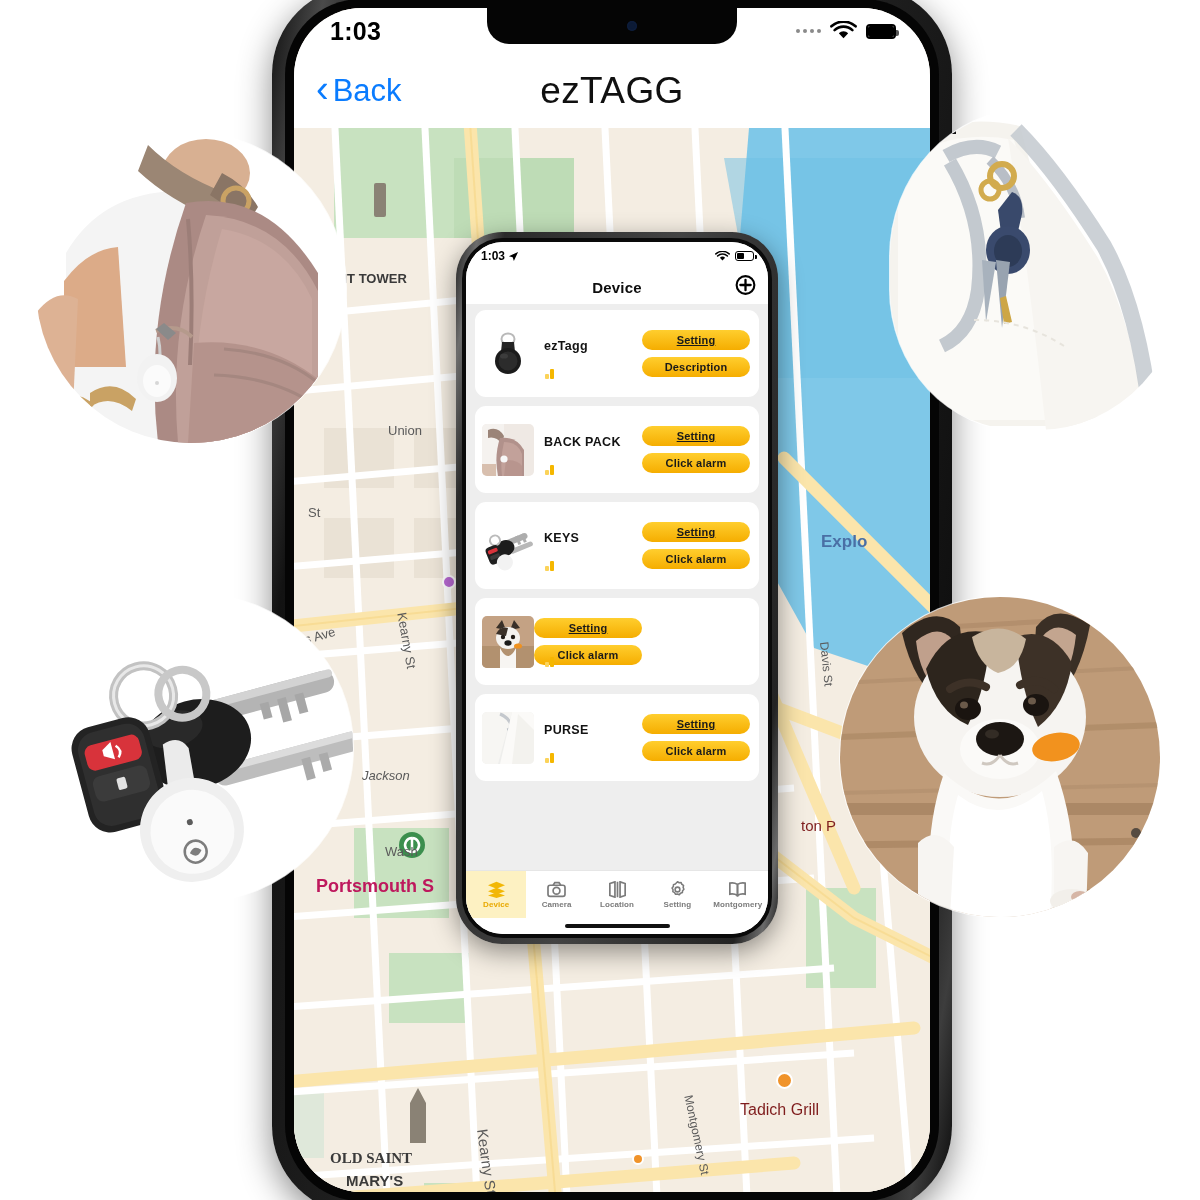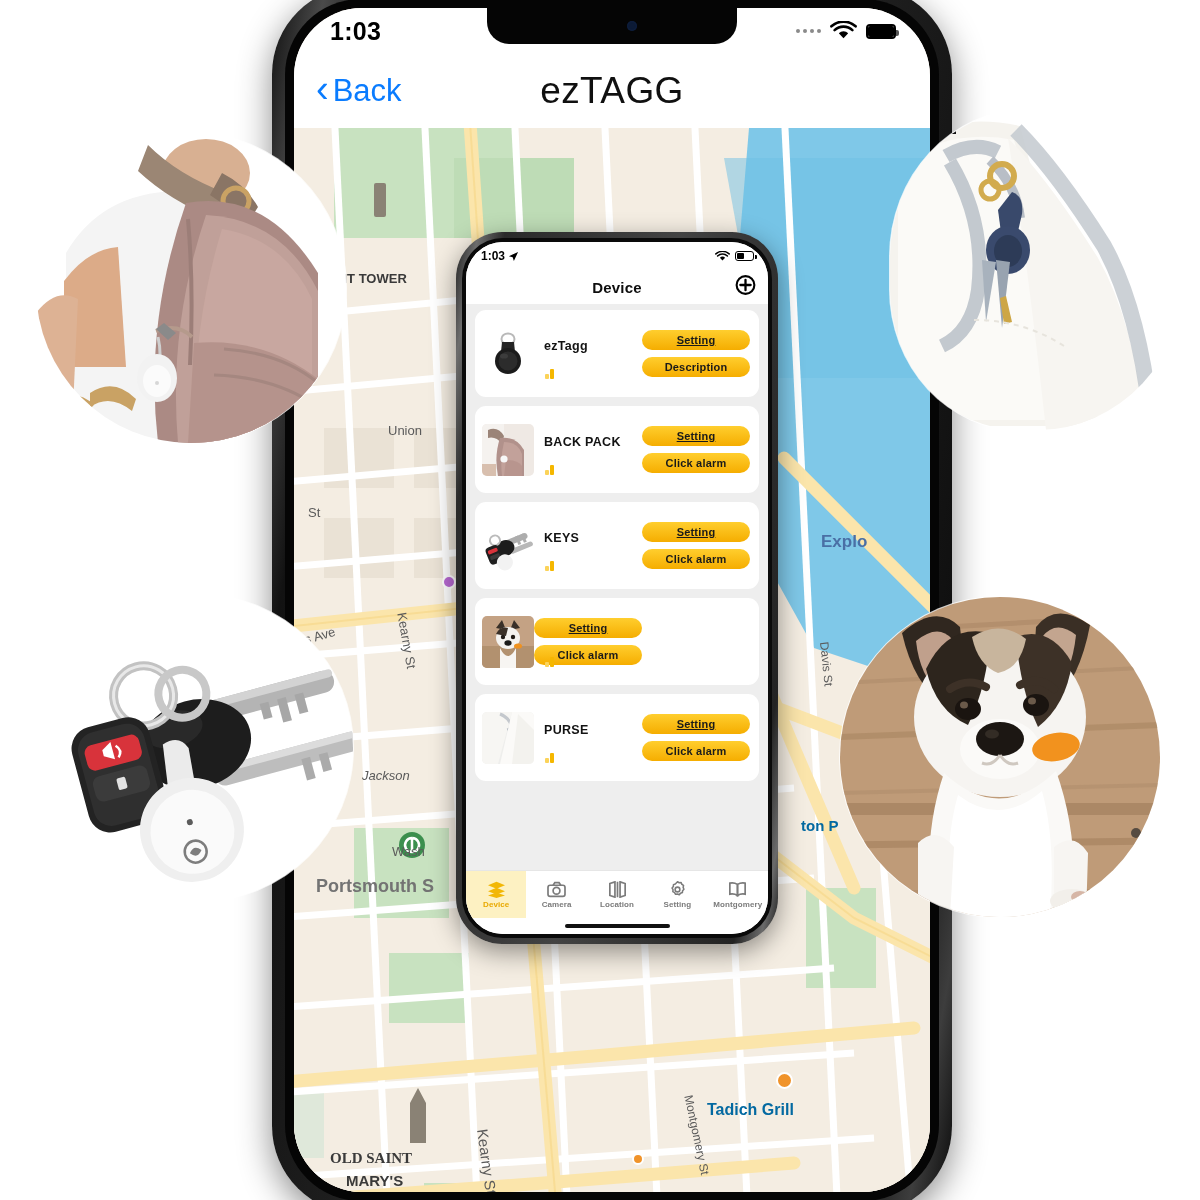--- a/index.html
+++ b/index.html
@@ -78,23 +78,23 @@
     pointer-events: none;
   }
 
   
   .map {
     position: absolute; left: 0; top: 120px; width: 100%; bottom: 0;
     background: #f4ede2; overflow: hidden; z-index: 5;
   }
   .map svg { position: absolute; left: 0; top: 0; }
   .maplabel { position: absolute; font-size: 13px; color: #5a5a5a; white-space: nowrap; font-family: "Liberation Sans", sans-serif; }
-  .maplabel.green { color: #737373; font-weight: bold; }
+  .maplabel.green { color: #be185d; font-weight: bold; }
   .maplabel.dark { color: #3a3a3a; font-weight: bold; }
-  .maplabel.poi { color: #0369a1; font-weight: bold; }
+  .maplabel.poi { color: #7f1d1d; font-weight: normal; }
   .maplabel.water { color: #4a6fa5; font-weight: bold; }
   .poidot { position: absolute; width: 17px; height: 17px; border-radius: 50%; background: #f0932a; border: 2px solid #fff; }
   .poidot.violet { background: #b869d3; width: 14px; height: 14px; }
 
   
   .inner-phone {
     position: absolute; left: 456px; top: 232px;
     width: 322px; height: 712px;
     border-radius: 46px;
     background: linear-gradient(100deg,#1c1c1c 0%,#6d6d6d 5%,#2a2a2a 11%,#434343 50%,#232323 90%,#6a6a6a 96%,#141414 100%);
@@ -273,31 +273,31 @@
             <circle cx="118" cy="717" r="13" fill="#3c8f4e"></circle>
             <path d="M118 710 a7 7 0 1 0 .1 0 M118 710 l0 14" stroke="#fff" stroke-width="2.5" fill="none"></path>
           </svg>
 
           <div class="maplabel dark" style="left:30px;  top:143px;">COIT TOWER</div>
           <div class="maplabel" style="left:74px;  top:295px;margin-left:20px;">Union</div>
           <div class="maplabel" style="left:14px;  top:377px;">St</div>
           <div class="maplabel" style="left:10px;  top:500px; transform:rotate(-16deg);">s Ave</div>
           <div class="maplabel" style="left:84px;  top:505px; transform:rotate(80deg);">Kearny St</div>
           <div class="maplabel" style="left:68px;  top:640px;font-style:italic;">Jackson</div>
-          <div class="maplabel" style="left:98px;  top:716px;text-align:right;">Wash</div>
+          <div class="maplabel" style="left:91px;  top:716px;text-align:right;">Wash</div>
           <div class="maplabel green" style="left:22px;  top:748px; font-size:18px;">Portsmouth S</div>
           <div class="maplabel dark" style="left:36px;  top:1022px; font-size:15px;font-family:Liberation Serif, serif;">OLD SAINT</div>
           <div class="maplabel dark" style="left:52px;  top:1044px; font-size:15px;">MARY'S</div>
 
           <div class="maplabel" style="left:160px; top:1025px; transform:rotate(82deg); font-size:15px;">Kearny St</div>
 
           <div class="maplabel water" style="left:527px; top:404px; font-size:17px;">Explo</div>
           <div class="maplabel" style="left:510px; top:529px; transform:rotate(84deg); font-size:12px;">Davis St</div>
           <div class="maplabel poi" style="left:507px; top:689px; font-size:15px;">ton P</div>
-          <div class="maplabel poi" style="left:413px; top:973px; font-size:16px;">Tadich Grill</div>
+          <div class="maplabel poi" style="left:446px; top:973px; font-size:16px;">Tadich Grill</div>
 
           <div class="maplabel" style="left:362px; top:1000px; transform:rotate(78deg); font-size:12px;">Montgomery St</div>
 
           <div class="poidot" style="left:482px; top:944px;"></div>
           <div class="poidot violet" style="left:148px; top:447px;"></div>
           <div class="poidot" style="left:338px; top:1025px; width:12px;height:12px;"></div>
         </div>
 
         <div class="outer-statusbar">
           <div class="osb-time">1:03</div>

